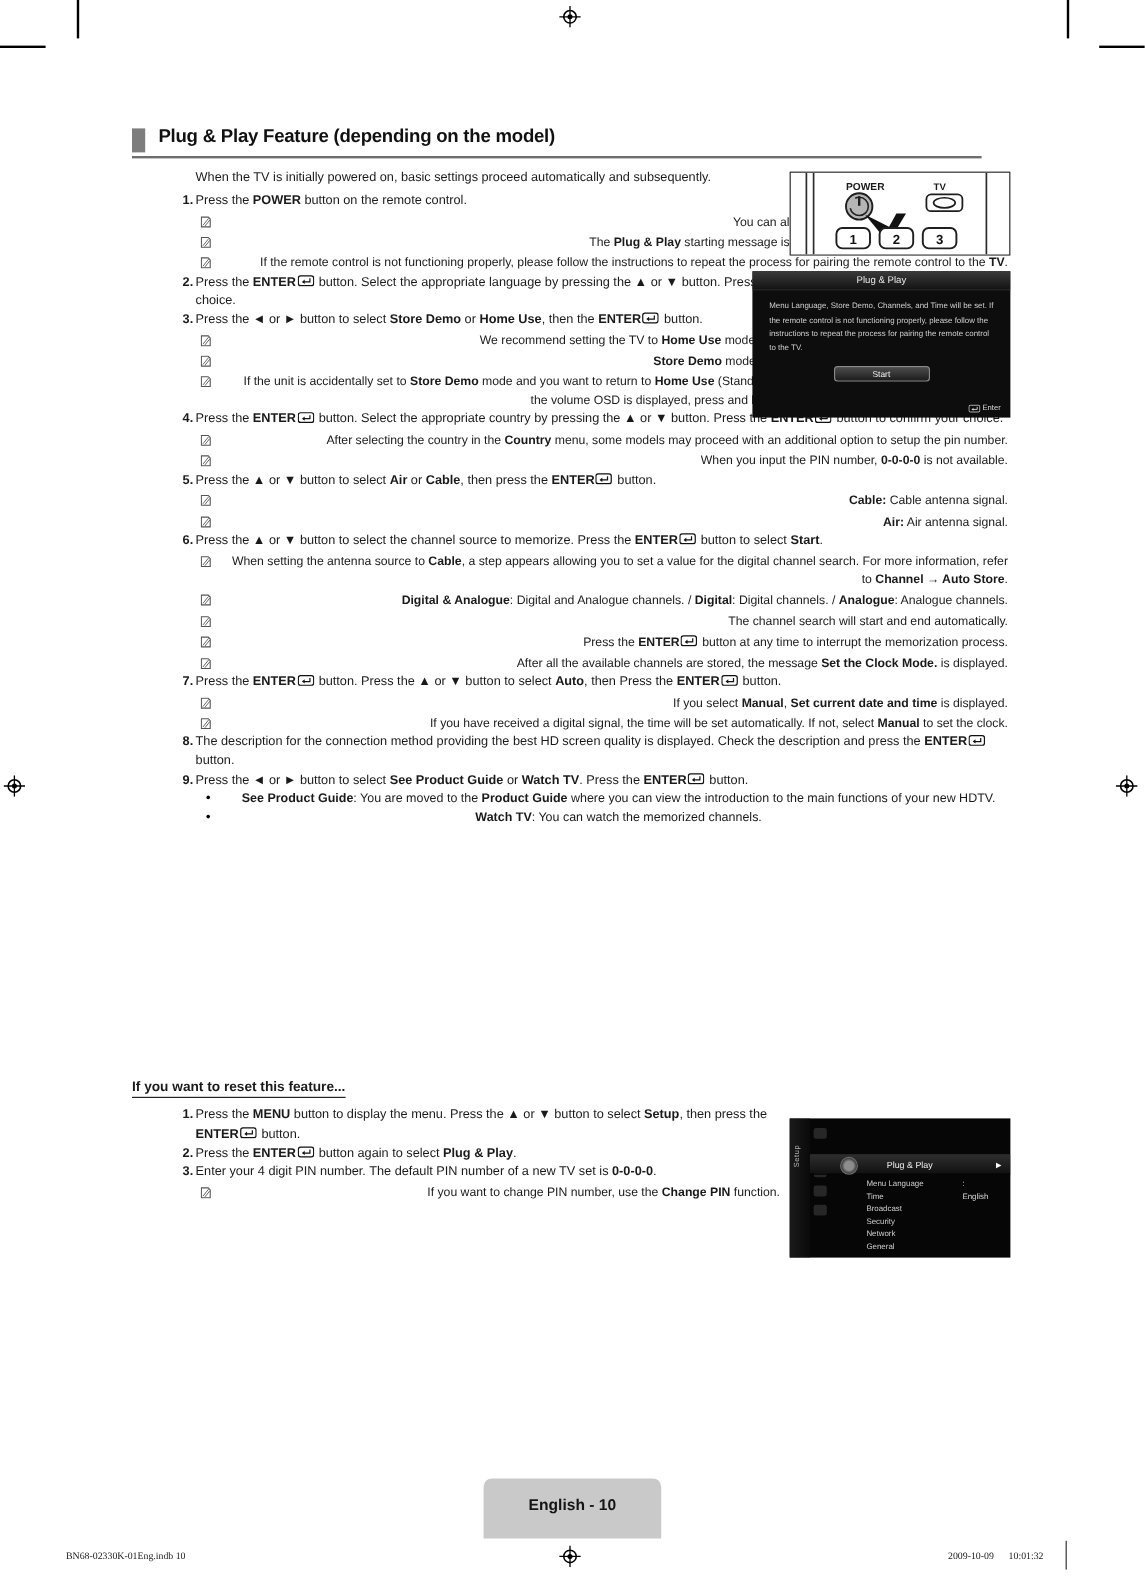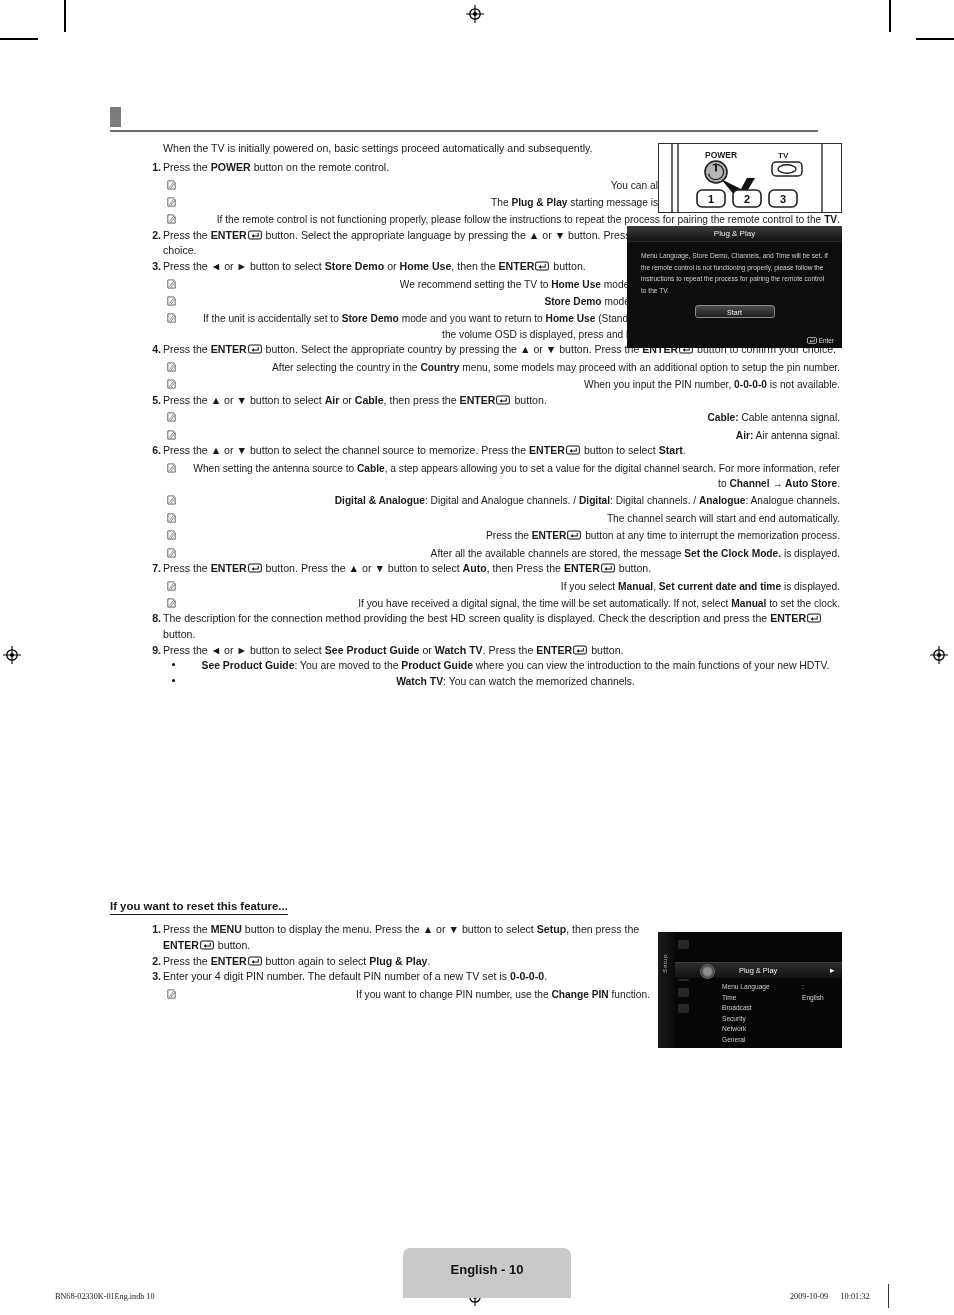--- a/index.html
+++ b/index.html
@@ -277,30 +277,29 @@
   .menu-list .val {
     position: absolute;
     left: 80px; top: 0;
     color: #d8d8d8;
   }
 
   
   .page-tab {
     position: absolute;
     left: 403px; top: 1232px;
-    width: 168px; height: 50px;
+    width: 148px; height: 50px;
     background: #c9c9c9;
     border-radius: 7px 7px 0 0;
     text-align: center;
     font-size: 13px;
     font-weight: bold;
     color: #141414;
     padding-top: 14px;
     box-sizing: border-box;
-    margin-top: 16px;
   }
   .foot-left {
     position: absolute;
     left: 55px; top: 1292px;
     font-family: "Liberation Serif", serif;
     font-size: 8.2px;
     color: #222;
   }
   .foot-right {
     position: absolute;
@@ -349,20 +348,21 @@
 <div class="reg" style="left:466px; top:1288px;">
   <svg width="18" height="18" viewBox="0 0 18 18">
       <circle cx="9" cy="9" r="5.2" fill="none" stroke="#000" stroke-width="1.3"></circle>
       <circle cx="9" cy="9" r="2.1" fill="#000"></circle>
       <path d="M9 0 L9 18 M0 9 L18 9" stroke="#000" stroke-width="1.1"></path>
     </svg>
 </div>
 
 <div class="section-head">
   <div class="bar"></div>
+  <div class="title">Plug &amp; Play Feature (depending on the model)</div>
   <div class="rule"></div>
 </div>
 
 <div class="body-col">
   <p class="intro">When the TV is initially powered on, basic settings proceed automatically and subsequently.</p>
   <ol class="steps" id="steps-list">
       <li class="step">
         <span class="num">1.</span>
         <span class="txt">Press the <b>POWER</b> button on the remote control.</span>
         <ul class="notes">

